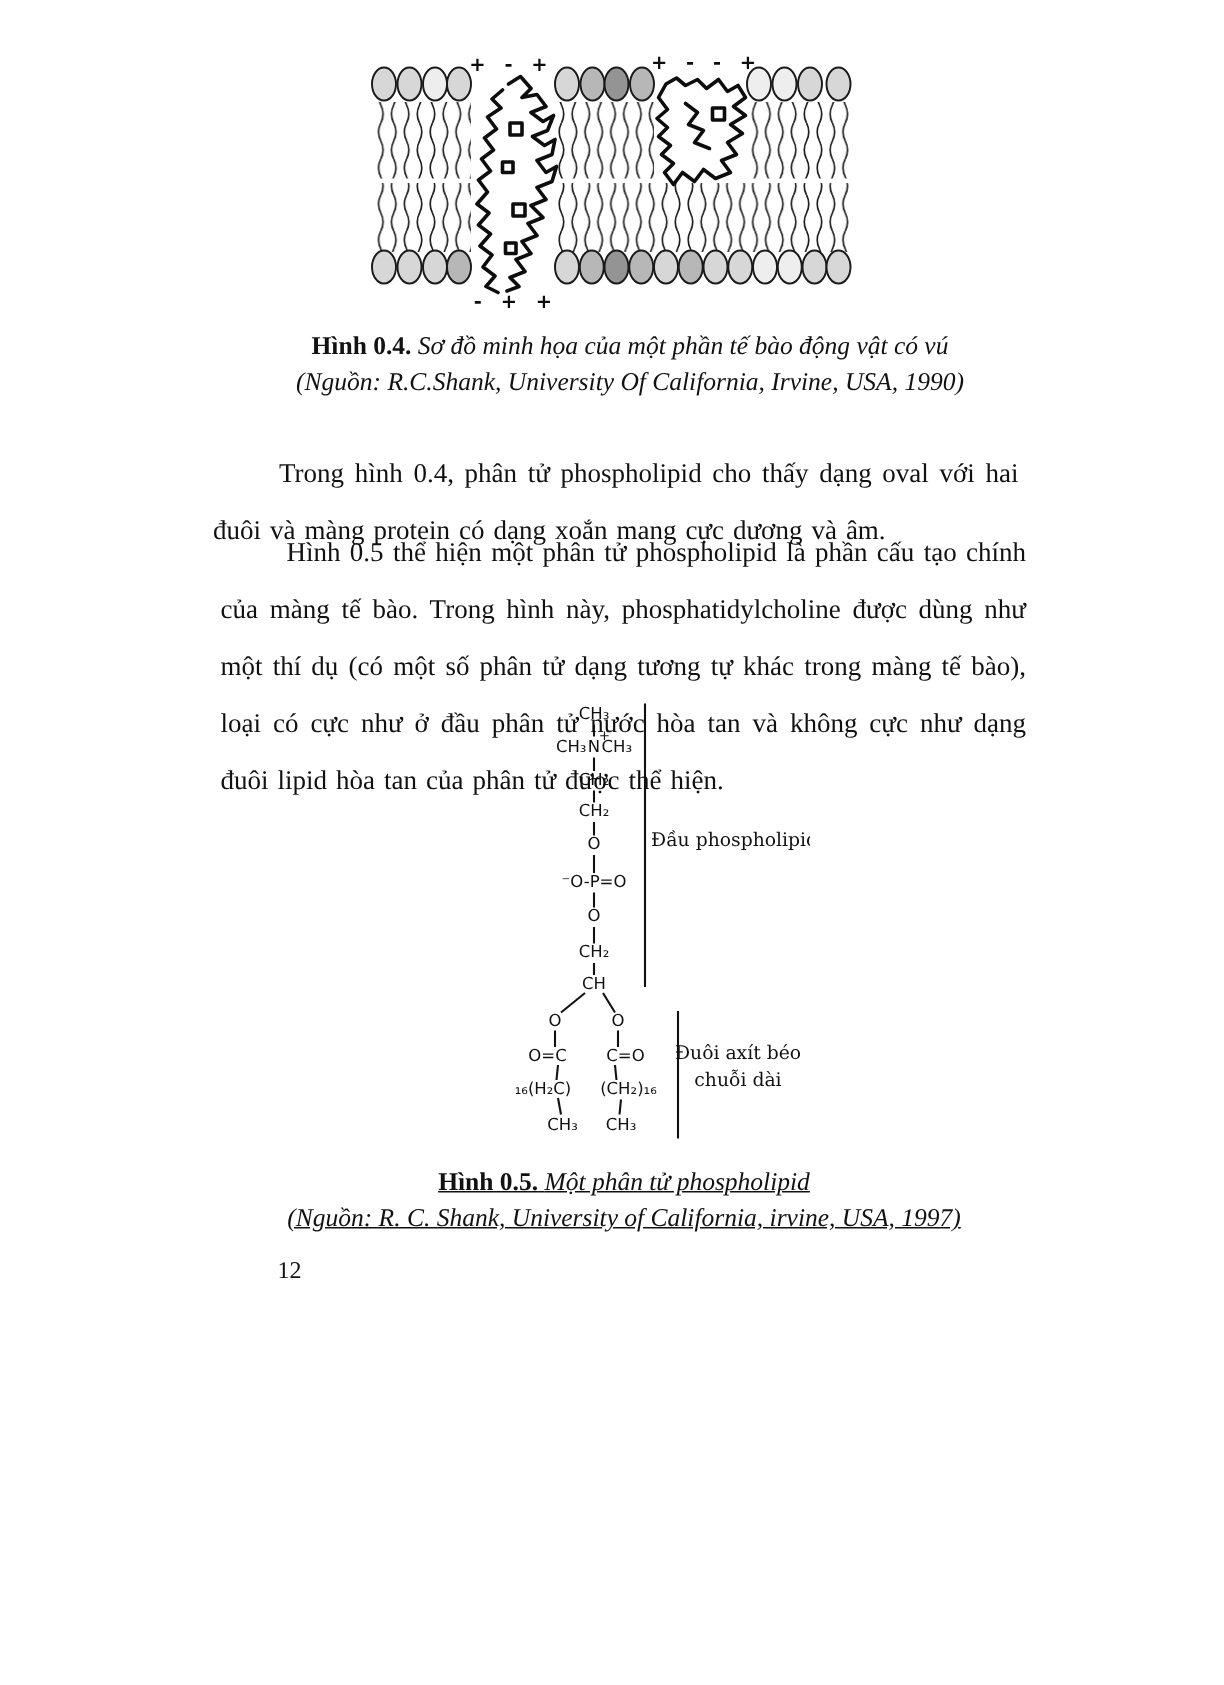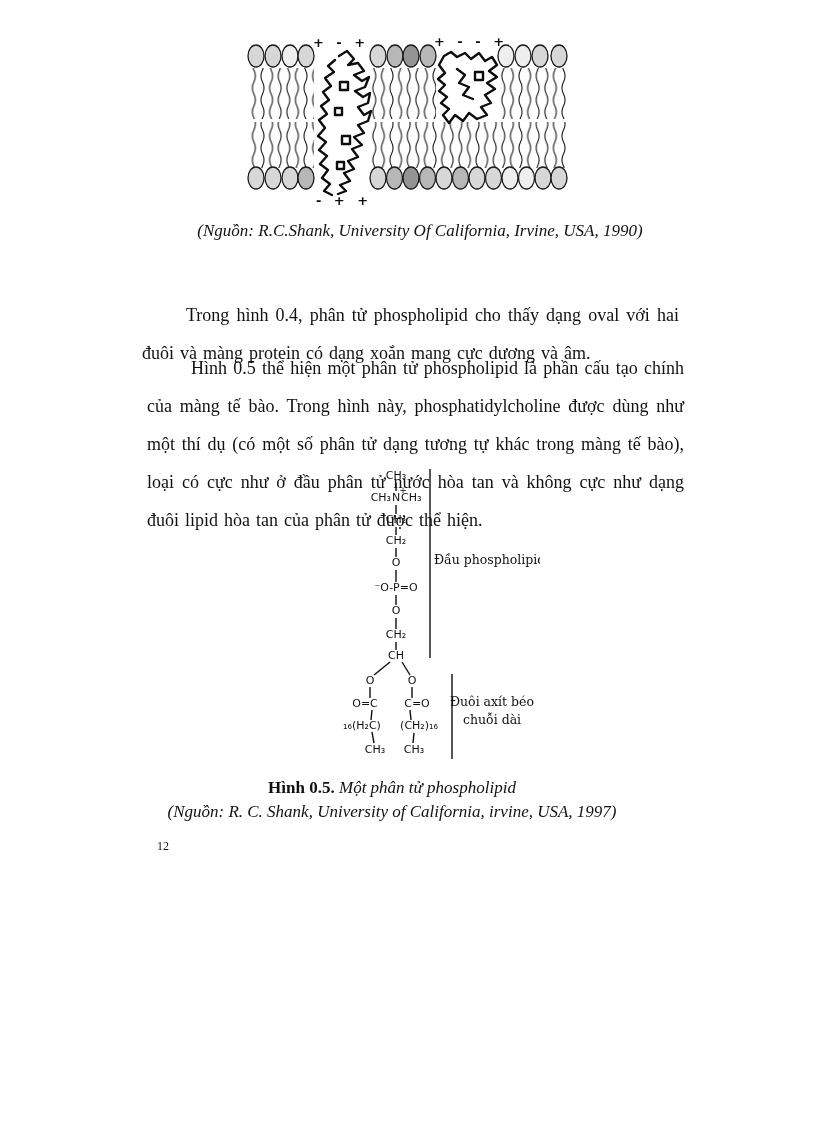--- a/index.html
+++ b/index.html
@@ -31,21 +31,21 @@
   }
 
   
   .chem text{font-family:"DejaVu Sans", sans-serif;font-size:11px;fill:#111;text-anchor:middle;}
   .chem .sup{font-size:9px;}
   .chem line{stroke:#111;stroke-width:1.4;}
   .chem .bracket{stroke:#111;stroke-width:1.4;}
   .chem .seclabel{font-family:"DejaVu Serif", serif;font-size:12.5px;}
   .chem .start{text-anchor:start;}
 
-  .pagenum{font-size:12px;}
+  .pagenum{font-size:16px;margin-left:28px;}
 </style>
 </head>
 <body>
 
 <div class="page">
 
   <svg class="abs" style="left:241px;top:34px;" width="340" height="174" viewBox="0 0 340 174">
     <defs>
       <pattern id="tails" width="17.2" height="24" patternUnits="userSpaceOnUse">
         <path class="tail" d="M4.3,0 q3,6 0,12 q-3,6 0,12"></path>
@@ -109,20 +109,24 @@
       <path class="prot" d="M216,35 L224,41 L218,49 L228,53 L222,61 L232,65"></path>
       <path class="prot" d="M234,38 h8 v8 h-8 Z"></path>
     </g>
 
     <text class="chg" x="100" y="13">+ - +</text>
     <text class="chg" x="230" y="12">+ - - +</text>
     <text class="chg" x="103" y="171">- + +</text>
   </svg>
 
   <div class="abs caption" style="left:132px;top:219px;width:576px;">
+    <div>
+      <span class="cap-label">Hình 0.4.</span>
+      <span class="cap-italic">Sơ đồ minh họa của một phần tế bào động vật có vú</span>
+    </div>
     <div class="cap-italic">(Nguồn: R.C.Shank, University Of California, Irvine, USA, 1990)</div>
   </div>
 
   <div class="abs para" style="left:142px;top:296px;">Trong hình 0.4, phân tử phospholipid cho thấy dạng oval với hai đuôi và màng protein có dạng xoắn mang cực dương và âm.</div>
 
   <div class="abs para" style="left:147px;top:349px;">Hình 0.5 thể hiện một phân tử phospholipid là phần cấu tạo chính của màng tế bào. Trong hình này, phosphatidylcholine được dùng như một thí dụ (có một số phân tử dạng tương tự khác trong màng tế bào), loại có cực như ở đầu phân tử nước hòa tan và không cực như dạng đuôi lipid hòa tan của phân tử được thể hiện.</div>
 
   <svg class="abs chem" style="left:330px;top:456px;" width="210" height="318" viewBox="0 0 210 318">
 
     <g>
@@ -169,21 +173,21 @@
     </g>
 
     <line class="bracket" x1="100" y1="13" x2="100" y2="202"></line>
     <text class="seclabel start" x="104" y="108">Đầu phospholipid</text>
 
     <line class="bracket" x1="122" y1="218" x2="122" y2="303"></line>
     <text class="seclabel" x="162" y="250">Đuôi axít béo</text>
     <text class="seclabel" x="162" y="268">chuỗi dài</text>
   </svg>
 
-  <div class="abs caption" style="left:104px;top:776px;width:576px;">
+  <div class="abs caption" style="left:128px;top:776px;width:576px;text-decoration:underline;">
     <div>
       <span class="cap-label">Hình 0.5.</span>
       <span class="cap-italic">Một phân tử phospholipid</span>
     </div>
     <div class="cap-italic">(Nguồn: R. C. Shank, University of California, irvine, USA, 1997)</div>
   </div>
 
   <div class="abs pagenum" style="left:157px;top:839px;">12</div>
 
 </div>

